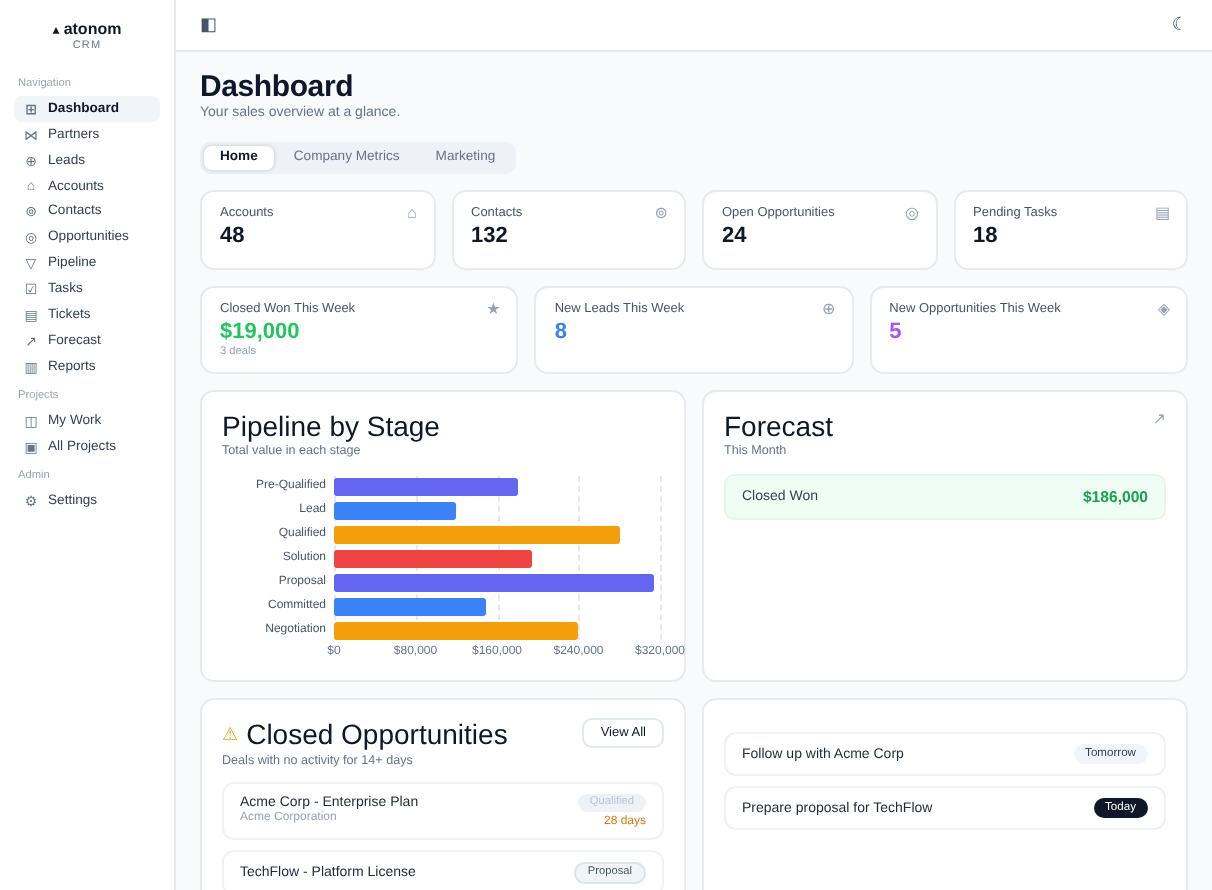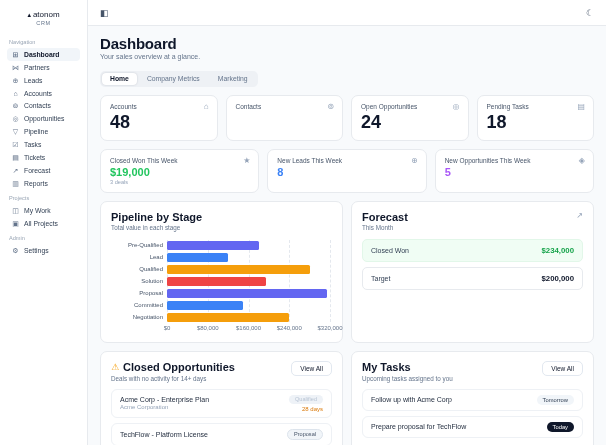--- a/index.html
+++ b/index.html
@@ -7,21 +7,21 @@
   body {
     width:606px; height:445px; overflow:hidden;
     background:#f8fafc; color:#0f172a;
     font-family:"Liberation Sans","DejaVu Sans",sans-serif;
   }
   .app { display:flex; width:606px; height:445px; }
 
   
   .sidebar { width:88px; flex-shrink:0; background:#fff; border-right:1px solid #e7eaee; padding:7px 0 0; overflow:hidden; }
   .logo { text-align:center; padding:3px 0 8px; }
-  .logo-row { display:flex; align-items:center; justify-content:center; gap:2px; font-weight:normal; font-size:8px; color:#0f172a; }
+  .logo-row { display:flex; align-items:center; justify-content:center; gap:2px; font-weight:bold; font-size:8px; color:#0f172a; }
   .logo-mark { font-size:7px; }
   .logo-sub { font-size:5.5px; color:#64748b; margin-top:1px; letter-spacing:.6px; }
   .nav-section { padding:0 7px; margin-bottom:5px; }
   .section-label { font-size:5.6px; color:#9aa6b5; margin:5px 2px 3px; }
   .nav-item { display:flex; align-items:center; gap:4px; padding:2.5px 4px; border-radius:4px; font-size:6.8px; color:#334155; cursor:pointer; }
   .nav-item.active { background:#f1f5f9; font-weight:bold; color:#0f172a; }
   .nav-icon { font-size:7px; color:#64748b; width:9px; text-align:center; flex-shrink:0; }
 
   
   .main { flex:1; display:flex; flex-direction:column; min-width:0; }
@@ -32,29 +32,29 @@
   .page-title { font-size:15px; font-weight:bold; margin:2px 0 1px; letter-spacing:-.2px; }
   .page-subtitle { font-size:7px; color:#64748b; margin:0 0 7px; }
 
   .tabs { display:inline-flex; background:#eef1f5; border-radius:5px; padding:2px; gap:2px; margin-bottom:8px; }
   .tab { font-size:6.8px; color:#64748b; padding:2.5px 8px; border-radius:4px; cursor:pointer; white-space:nowrap; }
   .tab.active { background:#fff; color:#0f172a; font-weight:bold; box-shadow:0 0 2px rgba(15,23,42,.18); }
 
   .stats-row { display:flex; gap:8px; margin-bottom:8px; }
   .stat-card { flex:1; background:#fff; border:1px solid #e7eaee; border-radius:7px; padding:7px 9px; position:relative; min-height:40px; }
   .stat-label { font-size:6.5px; color:#475569; }
-  .stat-value { font-size:18px; font-weight:bold; margin-top:2px; }
+  .stat-value { font-size:11px; font-weight:bold; margin-top:2px; }
   .stat-icon { position:absolute; top:6px; right:8px; font-size:8px; color:#94a3b8; }
   .weekly-value { font-size:11px; font-weight:bold; margin-top:2px; }
   .weekly-sub { font-size:5.6px; color:#94a3b8; margin-top:1px; min-height:6px; }
 
   .charts-row { display:flex; gap:8px; margin-bottom:8px; align-items:stretch; }
   .card { background:#fff; border:1px solid #e7eaee; border-radius:7px; padding:9px 10px; }
   .half { flex:1; min-width:0; }
-  .card-title { font-size:11px; font-weight:bold; }
+  .card-title { font-size:14px; font-weight:normal; }
   .card-sub { font-size:6.3px; color:#64748b; margin-top:1.5px; }
   .card-head { display:flex; justify-content:space-between; align-items:flex-start; }
   .head-icon { font-size:8px; color:#94a3b8; }
 
   
   .chart-wrap { position:relative; margin-top:8px; }
   .chart-grid { position:absolute; left:56px; right:2px; top:1px; bottom:11px; }
   .grid-line { position:absolute; top:0; bottom:0; width:0; border-left:1px dashed #e4e8ee; }
   .chart-rows { position:relative; z-index:1; }
   .chart-row { display:flex; align-items:center; gap:4px; height:12px; }
@@ -198,20 +198,21 @@
         </div>
 
       <div class="stats-row" id="stat-cards">
           <div class="stat-card">
     <div class="stat-label">Accounts</div>
     <div class="stat-value">48</div>
     <span class="stat-icon">⌂</span>
   </div>
           <div class="stat-card">
     <div class="stat-label">Contacts</div>
+    <div class="stat-value">132</div>
     <span class="stat-icon">⊚</span>
   </div>
           <div class="stat-card">
     <div class="stat-label">Open Opportunities</div>
     <div class="stat-value">24</div>
     <span class="stat-icon">◎</span>
   </div>
           <div class="stat-card">
     <div class="stat-label">Pending Tasks</div>
     <div class="stat-value">18</div>
@@ -311,25 +312,21 @@
           <div class="card-head">
             <div>
               <div class="card-title">Forecast</div>
               <div class="card-sub">This Month</div>
             </div>
             <span class="head-icon">↗</span>
           </div>
           <div class="forecast-rows" id="forecast-rows">
               <div class="f-row f-green">
     <span class="f-label">Closed Won</span>
-    <span class="f-value">$234,000</span>
-  </div>
-              <div class="f-row f-white">
-    <span class="f-label">Target</span>
-    <span class="f-value">$200,000</span>
+    <span class="f-value">$186,000</span>
   </div>
             </div>
         </section>
 
       </div>
 
       <div class="bottom-row">
 
         <section class="card half">
           <div class="card-head">
@@ -360,27 +357,20 @@
     </div>
     <div class="opp-right">
       <span class="stage-badge dark">Proposal</span>
 
     </div>
   </div>
             </div>
         </section>
 
         <section class="card half">
-          <div class="card-head">
-            <div>
-              <div class="card-title">My Tasks</div>
-              <div class="card-sub">Upcoming tasks assigned to you</div>
-            </div>
-            <button class="view-all">View All</button>
-          </div>
           <div class="list" id="tasks-list">
               <div class="item-row">
     <span class="task-name">Follow up with Acme Corp</span>
     <span class="due-badge">Tomorrow</span>
   </div>
               <div class="item-row">
     <span class="task-name">Prepare proposal for TechFlow</span>
     <span class="due-badge dark">Today</span>
   </div>
             </div>

